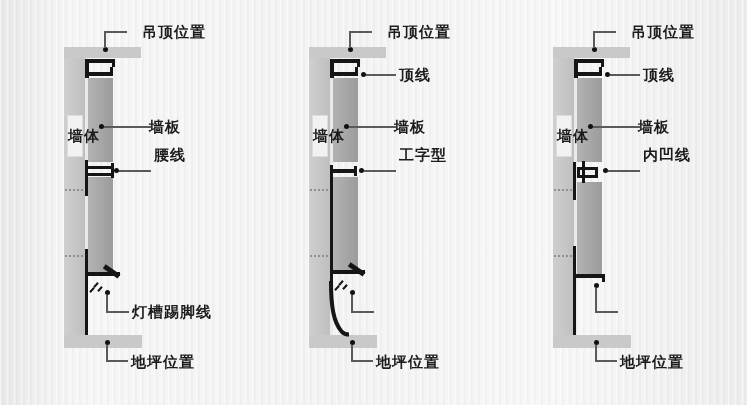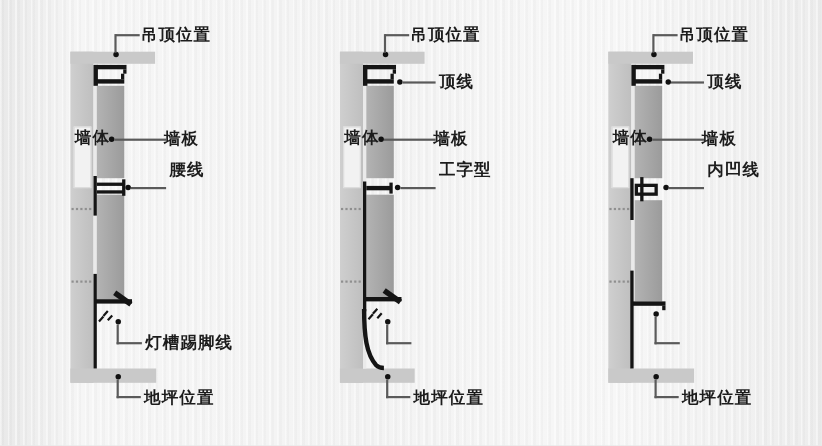--- a/index.html
+++ b/index.html
@@ -19,23 +19,23 @@
   .ceil{left:0;top:47px;width:77px;height:11px;background:#c9c9c9;}
   .floor{left:0;top:335px;width:78px;height:13px;background:#c9c9c9;}
   .floor.short{width:68px;}
   .gapstrip{left:21px;top:58px;width:3px;height:277px;background:#eaeaea;}
   .panel{left:24px;width:25px;background:linear-gradient(90deg,#b3b3b3,#9b9b9b);}
   .p-up{top:78px;height:84px;}
   .p-lo-1{top:177px;height:95px;}
   .p-lo-2{top:177px;height:93px;}
   .p-lo-3{top:182px;height:92px;}
 
-  .wb{left:3px;top:115px;width:16px;height:56px;background:#f2f2f2;border:1px solid #dcdcdc;
+  .wb{left:3px;top:115px;width:16px;height:42px;background:#f2f2f2;border:1px solid #dcdcdc;
       font-weight:bold;font-size:13px;line-height:20px;text-align:right;color:#2a2a2a;
-      word-break:break-all;padding-top:2px;}
+      word-break:break-all;padding-top:12px;}
 
   .dotsrow{left:1px;width:18px;height:0;border-top:2px dotted #8f8f8f;}
   .dr-a{top:189px;} .dr-b{top:255px;}
 
   
   .blk{background:#151515;}
   .tp-top{left:24px;top:59px;width:27px;height:4px;}
   .tp-tick1{left:48px;top:63px;width:3px;height:4px;}
   .tp-left{left:21px;top:59px;width:4px;height:19px;}
   .tp-bot{left:24px;top:72px;width:25px;height:4px;}
@@ -72,21 +72,21 @@
   .arcsvg{left:17px;top:280px;width:30px;height:58px;}
 
   
   .ln{background:#5a5a5a;}
   .dot{width:5px;height:5px;border-radius:50%;background:#111;}
   .lbl{font-weight:bold;font-size:15px;line-height:16px;letter-spacing:1px;color:#1c1c1c;white-space:nowrap;}
 
   .ceil-dot{left:39px;top:47px;}
   .ceil-v{left:40px;top:31px;width:2px;height:17px;}
   .ceil-h{left:41px;top:31px;width:22px;height:2px;}
-  .ceil-lbl{left:64px;top:24px;}
+  .ceil-lbl{left:78px;top:24px;}
 
   .tl-dot{left:52px;top:72px;}
   .tl-h{left:57px;top:74px;width:30px;height:2px;}
   .tl-lbl{left:90px;top:67px;}
 
   .pn-dot{left:35px;top:124px;}
   .pn-h{left:40px;top:126px;width:47px;height:2px;}
   .pn-lbl{left:85px;top:119px;}
 
   .md-dot{left:50px;top:168px;}

